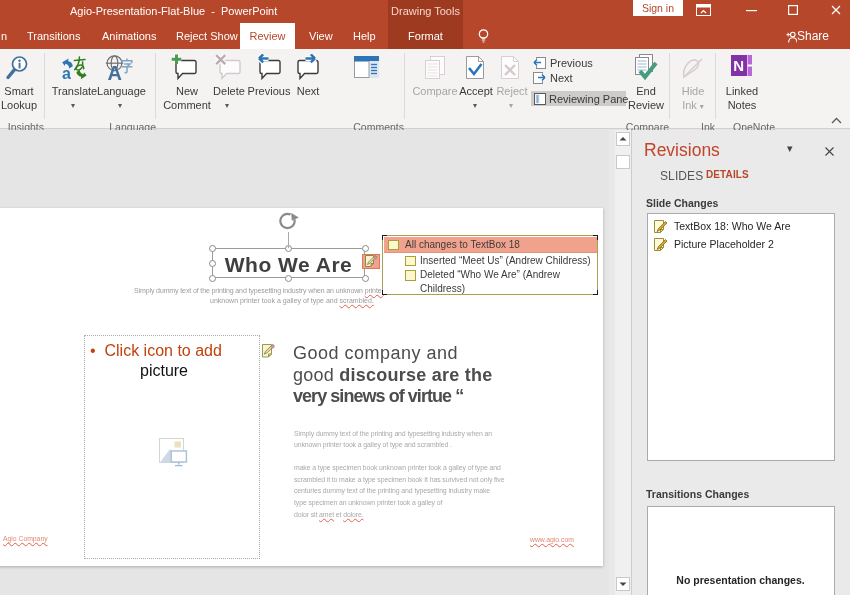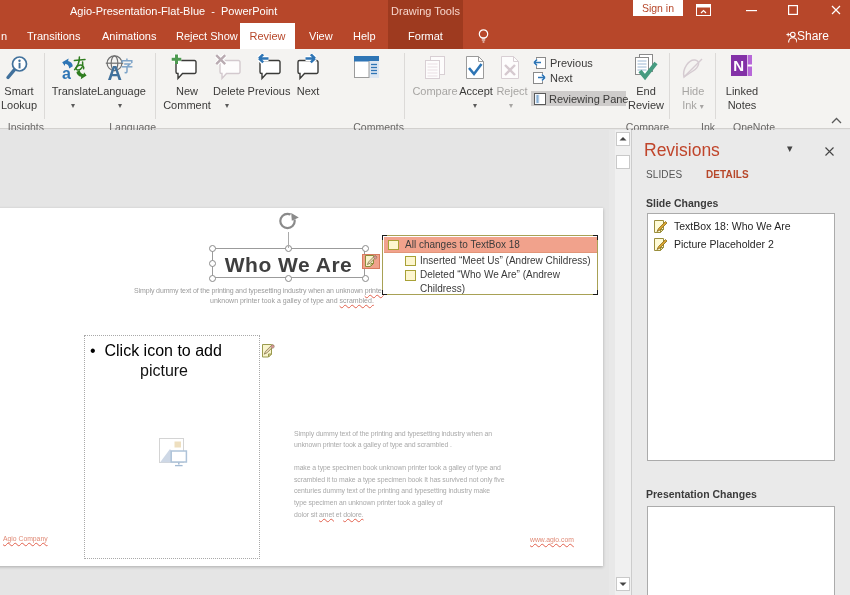--- a/index.html
+++ b/index.html
@@ -311,39 +311,44 @@
         <div class="abs cbx" style="left:22px; top:34px;"></div>
         <div class="abs" style="left:37px; top:33px;">Deleted “Who We Are” (Andrew</div>
         <div class="abs" style="left:37px; top:47px;">Childress)</div>
         <div class="abs" style="left:-1px; top:-1px; width:5px; height:5px; border-left:1.5px solid #1a1a1a; border-top:1.5px solid #1a1a1a;"></div>
         <div class="abs" style="right:-1px; top:-1px; width:5px; height:5px; border-right:1.5px solid #1a1a1a; border-top:1.5px solid #1a1a1a;"></div>
         <div class="abs" style="left:-1px; bottom:-1px; width:5px; height:5px; border-left:1.5px solid #1a1a1a; border-bottom:1.5px solid #1a1a1a;"></div>
         <div class="abs" style="right:-1px; bottom:-1px; width:5px; height:5px; border-right:1.5px solid #1a1a1a; border-bottom:1.5px solid #1a1a1a;"></div>
       </div>
 
       <div class="abs" style="left:119.5px; top:134px; width:176px; height:224px; border:1px dotted #a9a9a9;"></div>
-      <div class="abs" style="left:126px; top:141px; font-size:16px; color:#000000; white-space:nowrap;">•&nbsp;&nbsp;Click icon to add</div>
+      <div class="abs" style="left:126px; top:141px; font-size:16px; color:#c2410c; white-space:nowrap;">•&nbsp;&nbsp;Click icon to add</div>
       <div class="abs" style="left:120px; top:160.5px; width:160px; text-align:center; font-size:16px; color:#111;">picture</div>
 
       <svg class="abs" style="left:297px; top:141px;" width="14" height="16" viewBox="0 0 14 16">
         <path d="M1.5 2.5 h9 v9.5 l-3 3 h-6 z" fill="#f8f4cd" stroke="#9a9a4d"></path>
         <path d="M10.5 12 h-3 v3 z" fill="#e8e0a8" stroke="#9a9a4d"></path>
         <path d="M12.8 3.4 a1.6 1.6 0 0 0 -2.2 -0.1 l-6 6 -1.4 2.9 2.9 -1.4 6 -6 a1.6 1.6 0 0 0 0.7 -1.4 z" fill="#e6d6b2" stroke="#8a7a50" stroke-width="0.8"></path>
         <path d="M12.8 3.4 a1.6 1.6 0 0 0 -2.2 -0.1 l-1 1 2.2 2.2 1 -1 a1.6 1.6 0 0 0 0 -2.1 z" fill="#d9949b" stroke="#8a7a50" stroke-width="0.6"></path>
       </svg>
 
       <svg class="abs" style="left:195px; top:237px;" width="29" height="29" viewBox="0 0 29 29">
         <rect x="0.5" y="0.5" width="24" height="24" fill="#fff" stroke="#d4d4d4"></rect>
         <rect x="15.5" y="3.5" width="6.5" height="6" fill="#eedfbf"></rect>
         <path d="M1 24.5 L11 11 L16.5 18.5 L16.5 24.5 Z" fill="#ced8e6"></path>
         <rect x="12.2" y="13" width="15.2" height="11" fill="#fff" stroke="#aec3d9" stroke-width="1.5"></rect>
         <path d="M19.8 24.5 v2" stroke="#a3bad3" stroke-width="1.5"></path>
         <path d="M16 27.6 h7.6" stroke="#a3bad3" stroke-width="1.3"></path>
       </svg>
 
+      <div class="abs" style="left:329px; top:142px; font-size:18px; color:#4d4d4d; line-height:21.7px; white-space:nowrap;">
+        <div style="letter-spacing:0.5px;">Good company and</div>
+        <div style="letter-spacing:0.25px;">good <b>discourse are the</b></div>
+        <div style="letter-spacing:-0.95px;"><b>very sinews of virtue “</b></div>
+      </div>
 
       <div class="abs smalltxt" style="left:330px; top:226.5px;">
         Simply dummy text of the printing and typesetting industry when an<br>
         unknown printer took a galley of type and scrambled .
       </div>
       <div class="abs smalltxt" style="left:330px; top:261px;">
         make a type specimen book unknown printer took a galley of type and<br>
         scrambled it to make a type specimen book It has survived not only five<br>
         centuries dummy text of the printing and typesetting industry make<br>
         type specimen an unknown printer took a galley of<br>
@@ -370,31 +375,32 @@
       </svg>
     </div>
   </div>
 
   <div class="abs" id="pane">
     <div class="abs" style="left:12px; top:10px; font-size:17.5px; color:#c0452b;">Revisions</div>
     <div class="abs" style="left:155px; top:12px; font-size:11px; color:#444;">▾</div>
     <svg class="abs" style="left:193px; top:17px;" width="9" height="9" viewBox="0 0 9 9">
       <path d="M0.5 0.5 l8 8 M8.5 0.5 l-8 8" stroke="#444" stroke-width="1.1"></path>
     </svg>
-    <div class="abs" style="left:14px; top:39px; font-size:10px; color:#555; letter-spacing:0.1px;">SLIDES</div>
+    <div class="abs" style="left:28px; top:39px; font-size:12px; color:#555; letter-spacing:0.1px;">SLIDES</div>
     <div class="abs" style="left:74px; top:39px; font-size:10px; color:#b7472a; font-weight:bold; letter-spacing:0.1px;">DETAILS</div>
     <div class="abs" style="left:14px; top:66.5px; font-size:10.5px; font-weight:bold; color:#3b3b3b;">Slide Changes</div>
     <div class="abs" style="left:14.5px; top:82.5px; width:188px; height:248px; background:#fff; border:1px solid #ababab;"></div>
     <svg class="abs" style="left:21px; top:89px;" width="14" height="15" viewBox="0 0 14 15">
       <path d="M1.5 1.5 h9 v9 l-3 3 h-6 z" fill="#fffbd6" stroke="#9a8e3c"></path>
       <path d="M10.5 10.5 h-3 v3 z" fill="#e8dfa0" stroke="#9a8e3c"></path>
       <path d="M12.5 2.5 l-7 7 -1.5 3 3 -1.5 7 -7 z" fill="#d8a430" stroke="#8a6d1f" stroke-width="0.8"></path>
     </svg>
     <div class="abs" style="left:42px; top:90px; font-size:10.5px; color:#262626;">TextBox 18: Who We Are</div>
     <svg class="abs" style="left:21px; top:107px;" width="14" height="15" viewBox="0 0 14 15">
       <path d="M1.5 1.5 h9 v9 l-3 3 h-6 z" fill="#fffbd6" stroke="#9a8e3c"></path>
       <path d="M10.5 10.5 h-3 v3 z" fill="#e8dfa0" stroke="#9a8e3c"></path>
       <path d="M12.5 2.5 l-7 7 -1.5 3 3 -1.5 7 -7 z" fill="#d8a430" stroke="#8a6d1f" stroke-width="0.8"></path>
     </svg>
     <div class="abs" style="left:42px; top:108px; font-size:10.5px; color:#262626;">Picture Placeholder 2</div>
-    <div class="abs" style="left:14px; top:358px; font-size:10.5px; font-weight:bold; color:#3b3b3b;">Presentation Changes</div>
+    <div class="abs" style="left:14px; top:358px; font-size:10.5px; font-weight:bold; color:#3b3b3b;">Transitions Changes</div>
     <div class="abs" style="left:14.5px; top:375.5px; width:188px; height:90px; background:#fff; border:1px solid #ababab;"></div>
+    <div class="abs" style="left:14.5px; top:444px; width:188px; text-align:center; font-size:10.5px; font-weight:bold; color:#262626;">No presentation changes.</div>
   </div>
 
 </body></html>

